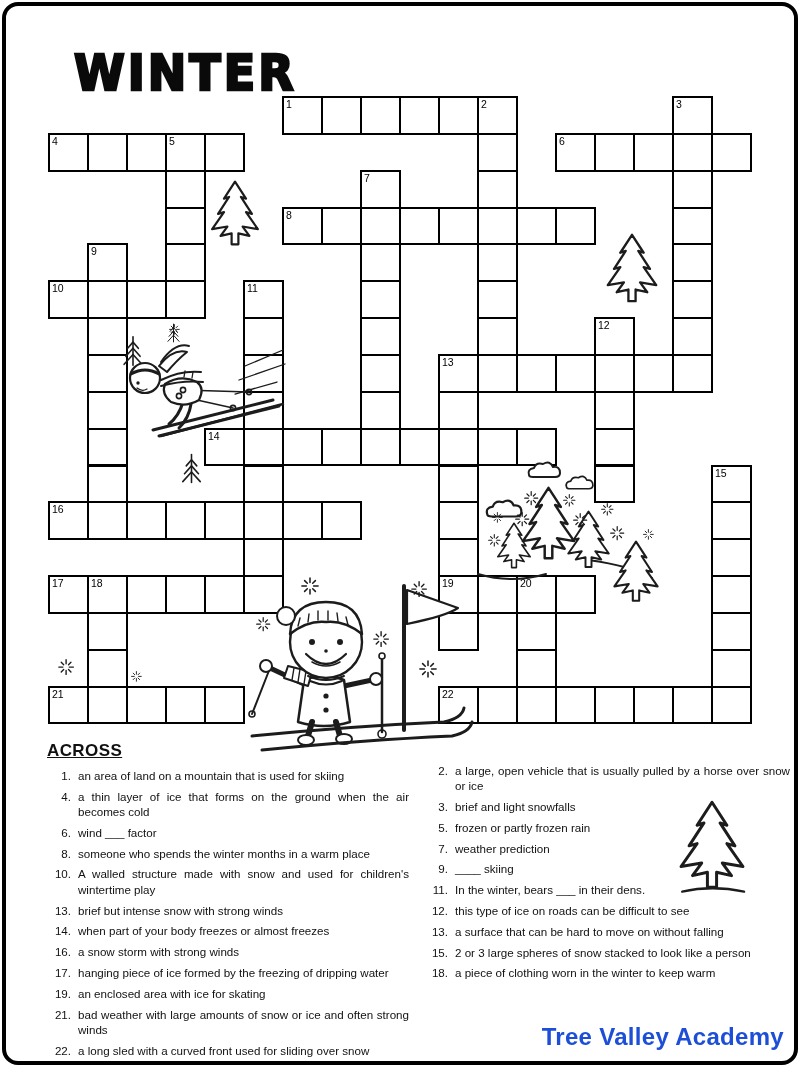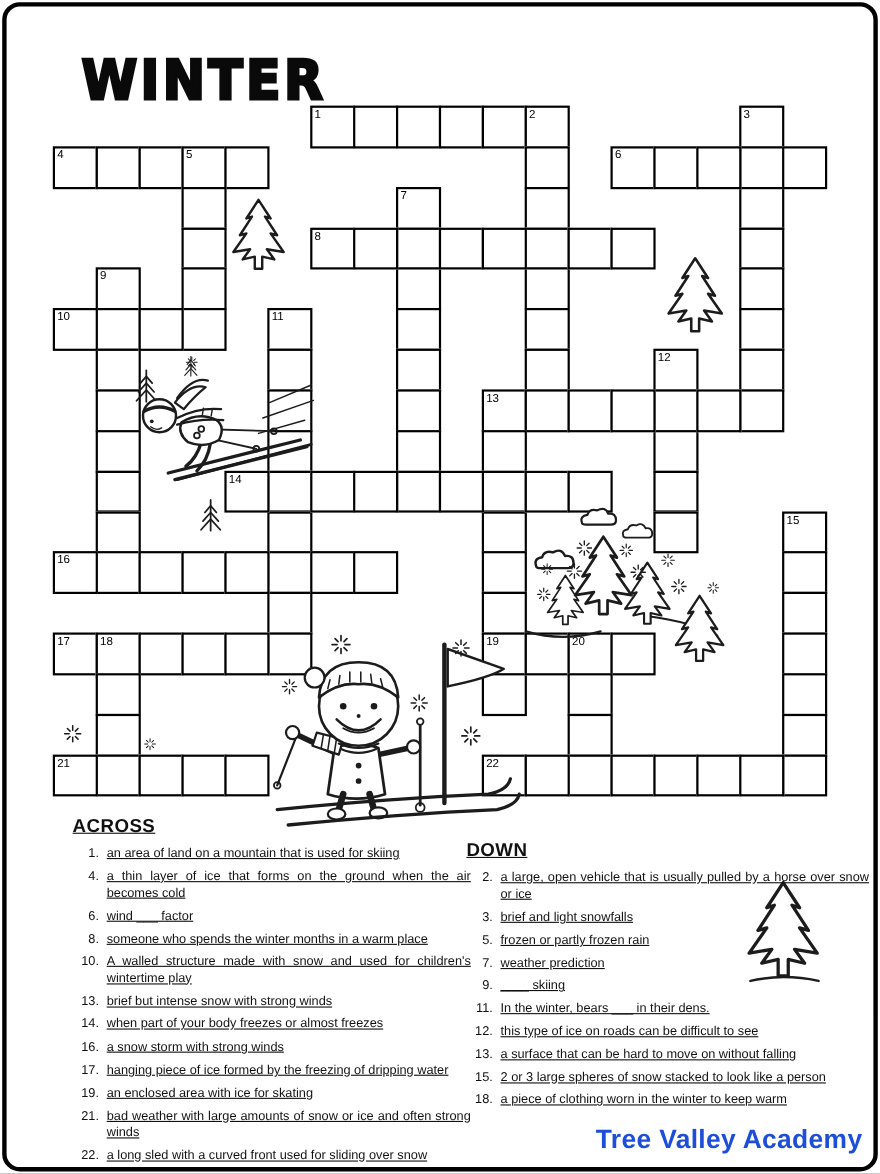--- a/index.html
+++ b/index.html
@@ -12,22 +12,22 @@
          transform:scaleY(1.08);transform-origin:top left;}
   
   .cell{position:absolute;box-sizing:border-box;border:2px solid #000;background:#fff;}
   .cellnum{position:absolute;top:0;left:2px;font-size:10.5px;line-height:1.15;
            font-family:"Liberation Sans",sans-serif;color:#000;}
   
   .clues{position:absolute;z-index:5;}
   .clues h2{margin:0 0 7px 0;font-size:17px;font-weight:bold;text-decoration:underline;letter-spacing:.4px;}
   .clue{display:flex;margin-bottom:5.5px;font-size:11.6px;line-height:1.32;}
   .cnum{flex:0 0 24px;text-align:right;margin-right:7px;}
-  .ctext{flex:1;text-align:justify;text-decoration:underline;}
-  .across{left:66px;top:741px;width:362px;}
+  .ctext{flex:1;text-align:justify;}
+  .across{left:47px;top:741px;width:362px;}
   .down{left:424px;top:763px;width:366px;}
   .logo{position:absolute;right:16px;top:1023px;font-size:24px;font-weight:bold;
         letter-spacing:.3px;z-index:45;}
   
   .deco{position:absolute;pointer-events:none;z-index:3;overflow:visible;}
   .fir{fill:#fff;stroke:#1c1c1c;stroke-width:2.6;stroke-linejoin:round;}
   .cloudp{fill:#fff;stroke:#1c1c1c;stroke-width:2;stroke-linejoin:round;}
   .ink{stroke:#1c1c1c;fill:none;stroke-linecap:round;stroke-linejoin:round;}
   .inkf{stroke:#1c1c1c;fill:#fff;stroke-linecap:round;stroke-linejoin:round;}
   .defs{position:absolute;width:0;height:0;overflow:hidden;}
@@ -417,21 +417,20 @@
           <span class="ctext">bad weather with large amounts of snow or ice and often strong winds</span>
         </div>
         <div class="clue">
           <span class="cnum">22.</span>
           <span class="ctext">a long sled with a curved front used for sliding over snow</span>
         </div>
       </div>
   </section>
 
   <section class="clues down">
-    <h2>DOWN</h2>
     <div id="down-list">
         <div class="clue">
           <span class="cnum">2.</span>
           <span class="ctext">a large, open vehicle that is usually pulled by a horse over snow or ice</span>
         </div>
         <div class="clue">
           <span class="cnum">3.</span>
           <span class="ctext">brief and light snowfalls</span>
         </div>
         <div class="clue">

